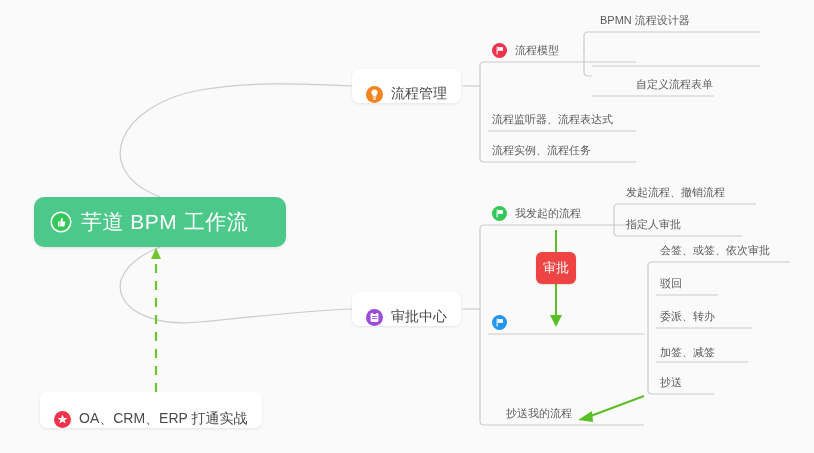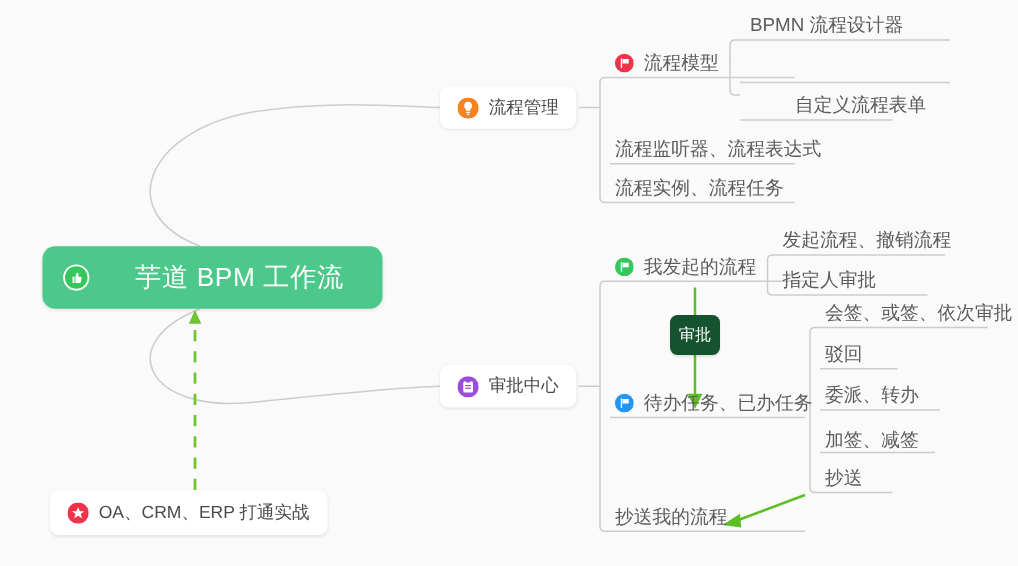--- a/index.html
+++ b/index.html
@@ -26,47 +26,46 @@
     width: 814px;
     height: 453px;
     pointer-events: none;
   }
 
   
   .root-node {
     position: absolute;
     left: 34px;
     top: 197px;
-    width: 272px;
+    width: 252px;
     height: 50px;
     background: #4cc98a;
     border-radius: 10px;
     box-sizing: border-box;
     display: flex;
     align-items: center;
     padding-left: 16px;
     box-shadow: 0 1px 3px rgba(0,0,0,0.10);
-    gap: 27px;
   }
   .root-label {
     color: #ffffff;
     font-size: 21px;
     letter-spacing: 0.5px;
     white-space: nowrap;
     margin-left: 9px;
   }
 
   
   .card-node {
     position: absolute;
     background: #ffffff;
     border-radius: 7px;
     box-sizing: border-box;
     display: flex;
-    align-items: center;
+    align-items: flex-end;
     padding: 0 14px;
     box-shadow: 0 1px 3px rgba(0,0,0,0.09);
     height: 34px;
   }
   .card-label {
     color: #4a4a4a;
     font-size: 14px;
     white-space: nowrap;
     margin-left: 8px;
   }
@@ -74,32 +73,32 @@
   
   .leaf-node {
     position: absolute;
     display: flex;
     align-items: center;
     white-space: nowrap;
     height: 24px;
   }
   .leaf-label {
     color: #5c5c5c;
-    font-size: 15px;
+    font-size: 11px;
     white-space: nowrap;
   }
   .leaf-node .leaf-label.with-icon {
     margin-left: 8px;
     text-align: right;
   }
 
   
   .badge-node {
     position: absolute;
-    background: #14532d;
+    background: #ef4444;
     border-radius: 6px;
     display: flex;
     align-items: center;
     justify-content: center;
     box-shadow: 0 1px 2px rgba(0,0,0,0.10);
   }
   .badge-label {
     color: #ffffff;
     font-size: 13px;
     white-space: nowrap;
@@ -253,24 +252,23 @@
   </div>
 
   <div class="leaf-node" style="left:492px; top:310px;">
     <span class="icon">
       <svg width="15" height="15" viewBox="0 0 15 15">
         <circle cx="7.5" cy="7.5" r="7.5" fill="#2196f3"></circle>
         <rect x="4.6" y="3.6" width="1.1" height="7.8" rx="0.5" fill="#ffffff"></rect>
         <path d="M6 4.1 L11 4.1 L11 7.8 L6 7.8 Z" fill="#ffffff"></path>
       </svg>
     </span>
-    <span class="leaf-label with-icon">待办任务、已办任务</span>
-  </div>
-
-  <div class="leaf-node" style="left:492px; top:401px;">
+  </div>
+
+  <div class="leaf-node" style="left:506px; top:401px;">
     <span class="leaf-label">抄送我的流程</span>
   </div>
 
   <div class="leaf-node" style="left:626px; top:180px;">
     <span class="leaf-label">发起流程、撤销流程</span>
   </div>
   <div class="leaf-node" style="left:660px; top:238px;">
     <span class="leaf-label">会签、或签、依次审批</span>
   </div>
 

